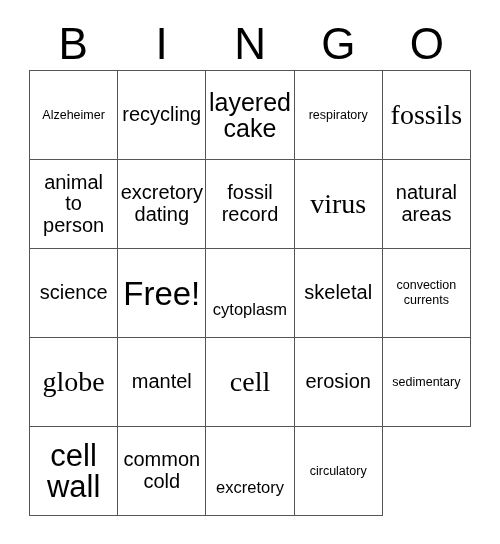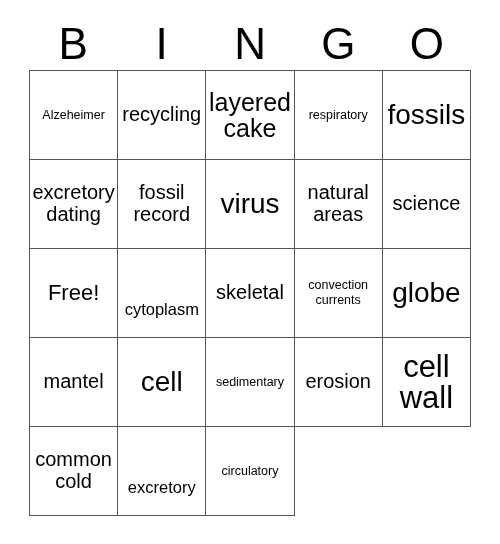--- a/index.html
+++ b/index.html
@@ -71,23 +71,23 @@
     text-align: center;
     line-height: 1.04;
     white-space: pre-line;
     word-break: normal;
   }
   
   .sz-xs .cell-text { font-size: 12.5px; line-height: 1.18; }
   .sz-sm .cell-text { font-size: 16.5px; line-height: 1.12; margin-top: 33px; }
   .sz-md .cell-text { font-size: 20px;  line-height: 1.08; }
   .sz-lg .cell-text { font-size: 25px;  line-height: 1.04; }
-  .sz-xl .cell-text { font-size: 28px;  line-height: 1.02; }
+  .sz-xl .cell-text { font-size: 28px;  line-height: 1.02; font-family: Liberation Serif, serif; }
   .sz-xxl .cell-text { font-size: 31px; line-height: 1.0; }
-  .sz-free .cell-text { font-size: 22px; line-height: 1.0; }
+  .sz-free .cell-text { font-size: 33px; line-height: 1.0; }
 </style>
 </head>
 <body>
 
 <div class="card">
 
   <div class="header-row" id="header-row">
       <div class="header-cell">B</div>
       <div class="header-cell">I</div>
       <div class="header-cell">N</div>
@@ -104,20 +104,25 @@
       </div>
       <div class="cell sz-lg">
         <span class="cell-text">layered
 cake</span>
       </div>
       <div class="cell sz-xs">
         <span class="cell-text">respiratory</span>
       </div>
       <div class="cell sz-xl">
         <span class="cell-text">fossils</span>
+      </div>
+      <div class="cell sz-md">
+        <span class="cell-text">animal
+to
+person</span>
       </div>
       <div class="cell sz-md">
         <span class="cell-text">excretory
 dating</span>
       </div>
       <div class="cell sz-md">
         <span class="cell-text">fossil
 record</span>
       </div>
       <div class="cell sz-xl">
@@ -145,25 +150,25 @@
       </div>
       <div class="cell sz-xl">
         <span class="cell-text">globe</span>
       </div>
       <div class="cell sz-md">
         <span class="cell-text">mantel</span>
       </div>
       <div class="cell sz-xl">
         <span class="cell-text">cell</span>
       </div>
+      <div class="cell sz-md">
+        <span class="cell-text">erosion</span>
+      </div>
       <div class="cell sz-xs">
         <span class="cell-text">sedimentary</span>
-      </div>
-      <div class="cell sz-md">
-        <span class="cell-text">erosion</span>
       </div>
       <div class="cell sz-xxl">
         <span class="cell-text">cell
 wall</span>
       </div>
       <div class="cell sz-md">
         <span class="cell-text">common
 cold</span>
       </div>
       <div class="cell sz-sm">

